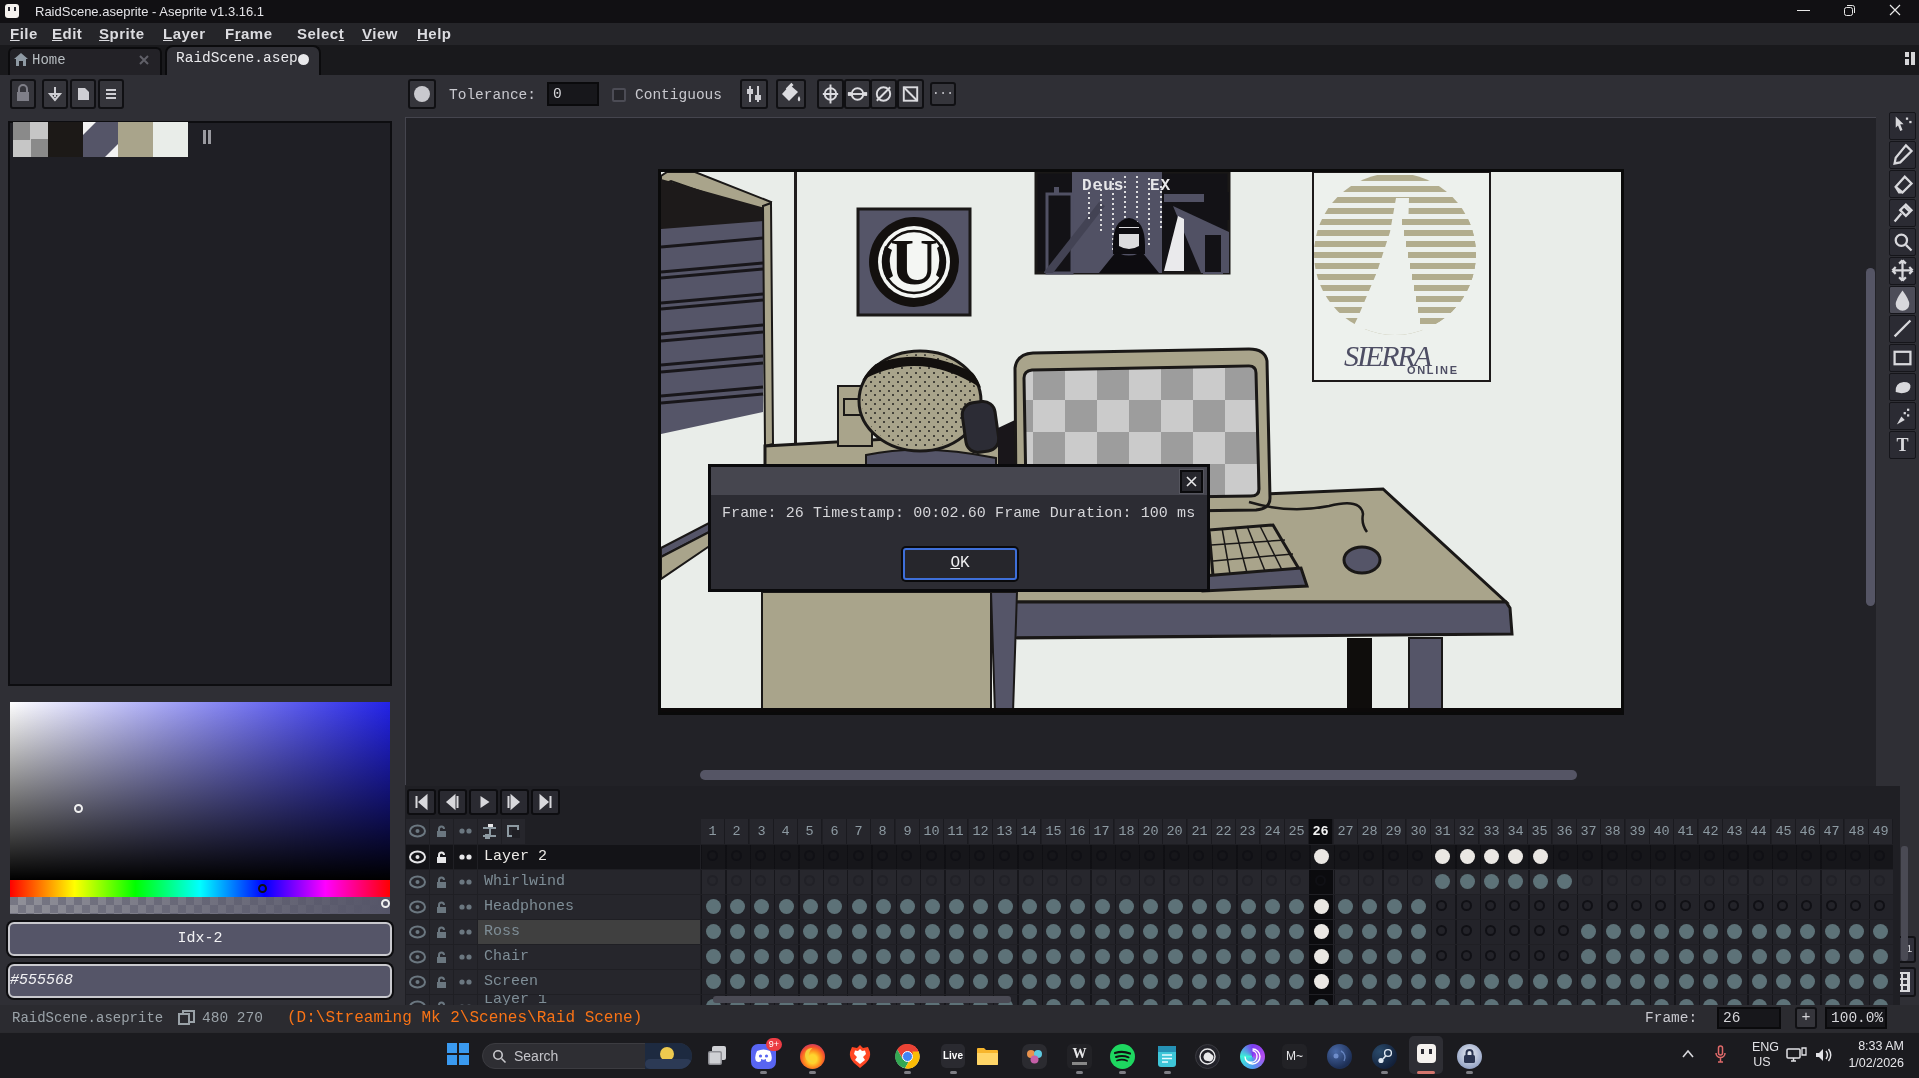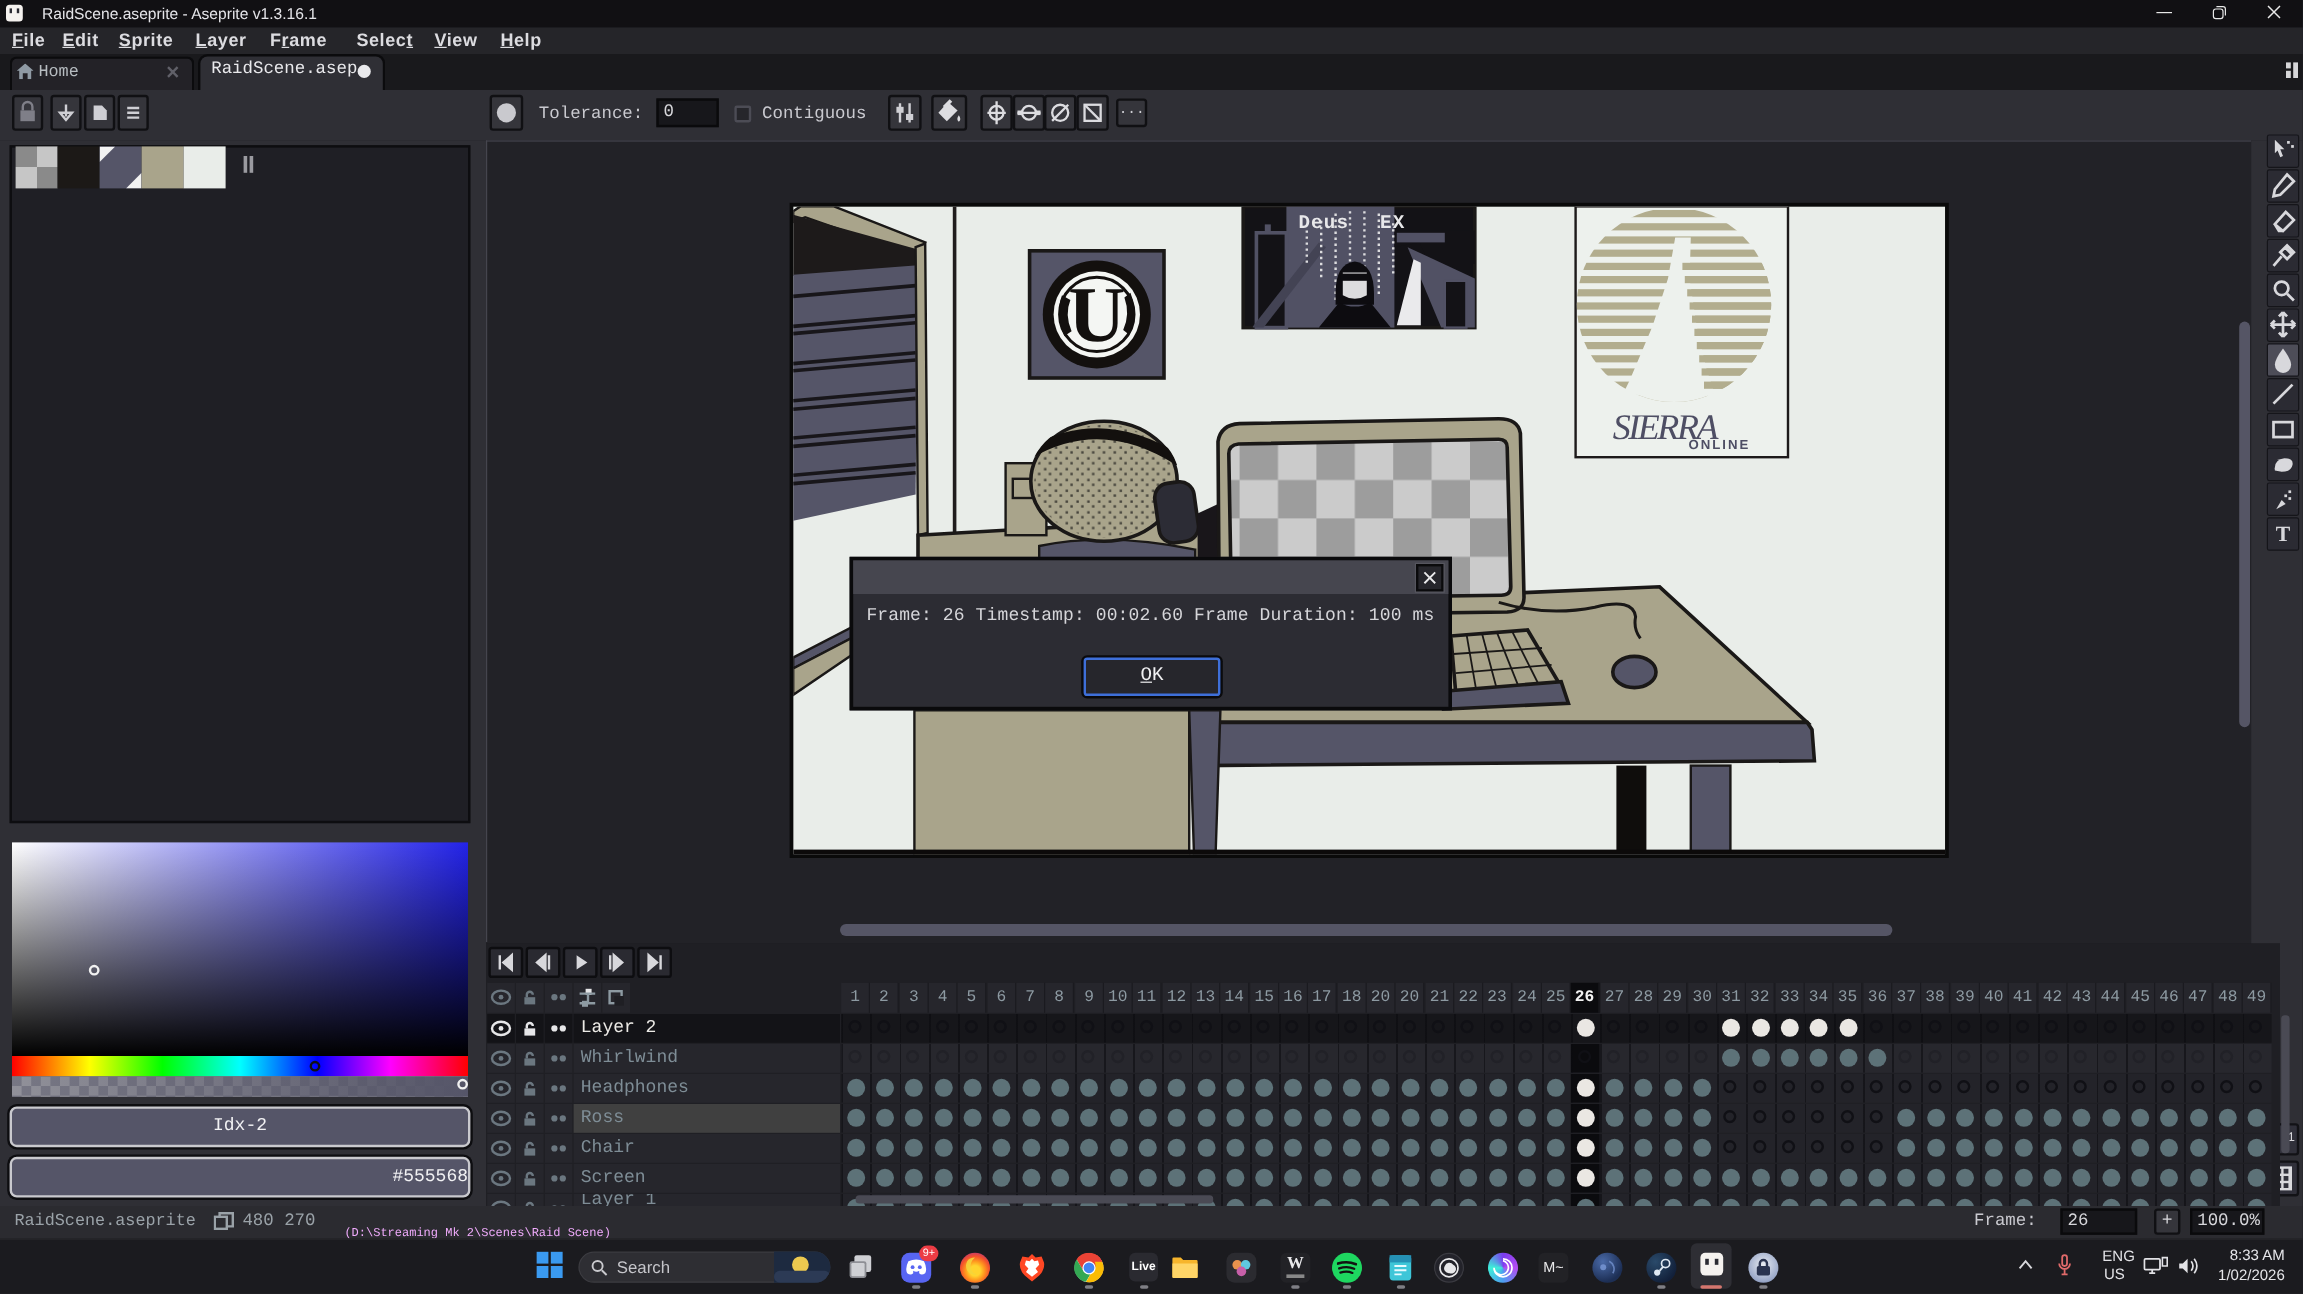--- a/index.html
+++ b/index.html
@@ -137,21 +137,21 @@
 <div style="left:153px;top:122px;width:35px;height:35px;background:#e9ede9;"></div>
 <div style="left:203px;top:130px;width:3px;height:14px;background:#9a9aa0;"></div>
 <div style="left:208px;top:130px;width:3px;height:14px;background:#9a9aa0;"></div>
 <div style="left:10px;top:702px;width:380px;height:178px;background:linear-gradient(to bottom, rgba(0,0,0,0) 0%, #000 100%), linear-gradient(to right, #fff 0%, #2323e8 100%);"></div>
 <div style="left:74px;top:804px;width:9px;height:9px;border:2px solid #f0f0f0;border-radius:50%;"></div>
 <div style="left:10px;top:880px;width:380px;height:17px;background:linear-gradient(to right,#f00 0%,#ff0 17%,#0f0 33%,#0ff 50%,#00f 67%,#f0f 83%,#f00 100%);"></div>
 <div style="left:258px;top:884px;width:9px;height:9px;border:2px solid #101014;border-radius:50%;"></div>
 <div style="left:10px;top:897px;width:380px;height:17px;background:linear-gradient(to right, rgba(85,85,104,0.45), rgba(85,85,104,1)), repeating-conic-gradient(#c2c2c2 0 25%, #93939b 0 50%) 0 0/16px 16px;"></div>
 <div style="left:381px;top:899px;width:9px;height:9px;border:2px solid #f0f0f0;border-radius:50%;background:#555568;"></div>
 <div class="px" style="left:8px;top:922px;width:384px;height:34px;background:#555568;border:2px solid #c9c9ce;border-radius:6px;box-shadow:0 0 0 2px #0d0d10;color:#f2f2f4;font-size:15px;text-align:center;line-height:30px;">Idx-2</div>
-<div class="px" style="left:8px;top:964px;width:384px;height:34px;background:#555568;border:2px solid #c9c9ce;border-radius:6px;box-shadow:0 0 0 2px #0d0d10;color:#f2f2f4;font-size:15px;text-align:right;line-height:30px;">#555568</div>
+<div class="px" style="left:8px;top:964px;width:384px;height:34px;background:#555568;border:2px solid #c9c9ce;border-radius:6px;box-shadow:0 0 0 2px #0d0d10;color:#f2f2f4;font-size:15px;text-align:left;line-height:30px;font-style:italic;">#555568</div>
 <div style="left:405px;top:117px;width:1471px;height:668px;background:#222227;border-top:1px solid #45454e;border-left:1px solid #45454e;"></div>
 <div style="left:700px;top:770px;width:877px;height:10px;background:#555565;border-radius:5px;"></div>
 <div style="left:1866px;top:268px;width:9px;height:338px;background:#555565;border-radius:5px;"></div>
 <div style="left:658px;top:169px;width:966px;height:546px;background:#0a0a0a;"></div>
 <svg style="left:661px;top:172px" width="960" height="540" viewBox="0 0 960 540">
     <defs>
       <pattern id="chk" width="64" height="64" patternUnits="userSpaceOnUse" patternTransform="translate(52,4)">
         <rect width="64" height="64" fill="#cbcbcb"></rect>
         <rect width="32" height="32" fill="#9d9d9d"></rect>
         <rect x="32" y="32" width="32" height="32" fill="#9d9d9d"></rect>
@@ -1032,21 +1032,21 @@
   </div>
 <div style="left:713px;top:996px;width:298px;height:7px;background:#4a4a54;border-radius:3px;"></div>
 <div style="left:1901px;top:846px;width:7px;height:115px;background:#4a4a54;border-radius:3px;"></div>
 <div style="left:0px;top:1005px;width:1919px;height:27px;background:#2b2b30;"></div>
 <div class="px" style="left:12px;top:1010px;width:170px;height:17px;color:#9aa2a8;font-size:14px;line-height:17px;">RaidScene.aseprite</div>
 <svg style="left:178px;top:1010px" width="17" height="16" viewBox="0 0 17 16">
     <rect x="1" y="4" width="10" height="10" fill="none" stroke="#9aa2a8" stroke-width="2"></rect>
     <path d="M5 4 V1 H16 V12 H11" fill="none" stroke="#9aa2a8" stroke-width="2"></path>
   </svg>
 <div class="px" style="left:202px;top:1010px;width:80px;height:17px;color:#9aa2a8;font-size:14.5px;line-height:17px;">480 270</div>
-<div class="px" style="left:287px;top:1010px;width:400px;height:17px;color:#f0abfc;font-size:10px;line-height:17px;white-space:pre;margin-top:10px;">(D:\Streaming Mk 2\Scenes\Raid Scene)</div>
+<div class="px" style="left:287px;top:1010px;width:400px;height:17px;color:#f97316;font-size:16px;line-height:17px;white-space:pre;">(D:\Streaming Mk 2\Scenes\Raid Scene)</div>
 <div class="px" style="left:1645px;top:1010px;width:60px;height:17px;color:#c9c9cf;font-size:14.5px;line-height:17px;">Frame:</div>
 <div class="px" style="left:1717px;top:1007px;width:64px;height:22px;background:#17171b;border:2px solid #0a0a0c;color:#d6d6da;font-size:14.5px;line-height:18px;padding-left:4px;">26</div>
 <div class="px" style="left:1795px;top:1007px;width:22px;height:22px;background:#35353b;border:2px solid #101013;border-radius:3px;color:#d6d6da;font-size:15px;text-align:center;line-height:18px;">+</div>
 <div class="px" style="left:1825px;top:1007px;width:62px;height:22px;background:#17171b;border:2px solid #0a0a0c;color:#d6d6da;font-size:14.5px;line-height:18px;padding-left:4px;">100.0%</div>
 <div style="left:0px;top:1032px;width:1919px;height:46px;background:#1b1b1f;border-top:1px solid #2a2a2e;"></div>
 <svg style="left:447px;top:1043px" width="22" height="22" viewBox="0 0 22 22">
     <rect x="0" y="0" width="10" height="10" fill="#3a9af0"></rect>
     <rect x="12" y="0" width="10" height="10" fill="#3a9af0"></rect>
     <rect x="0" y="12" width="10" height="10" fill="#3a9af0"></rect>
     <rect x="12" y="12" width="10" height="10" fill="#3a9af0"></rect>

